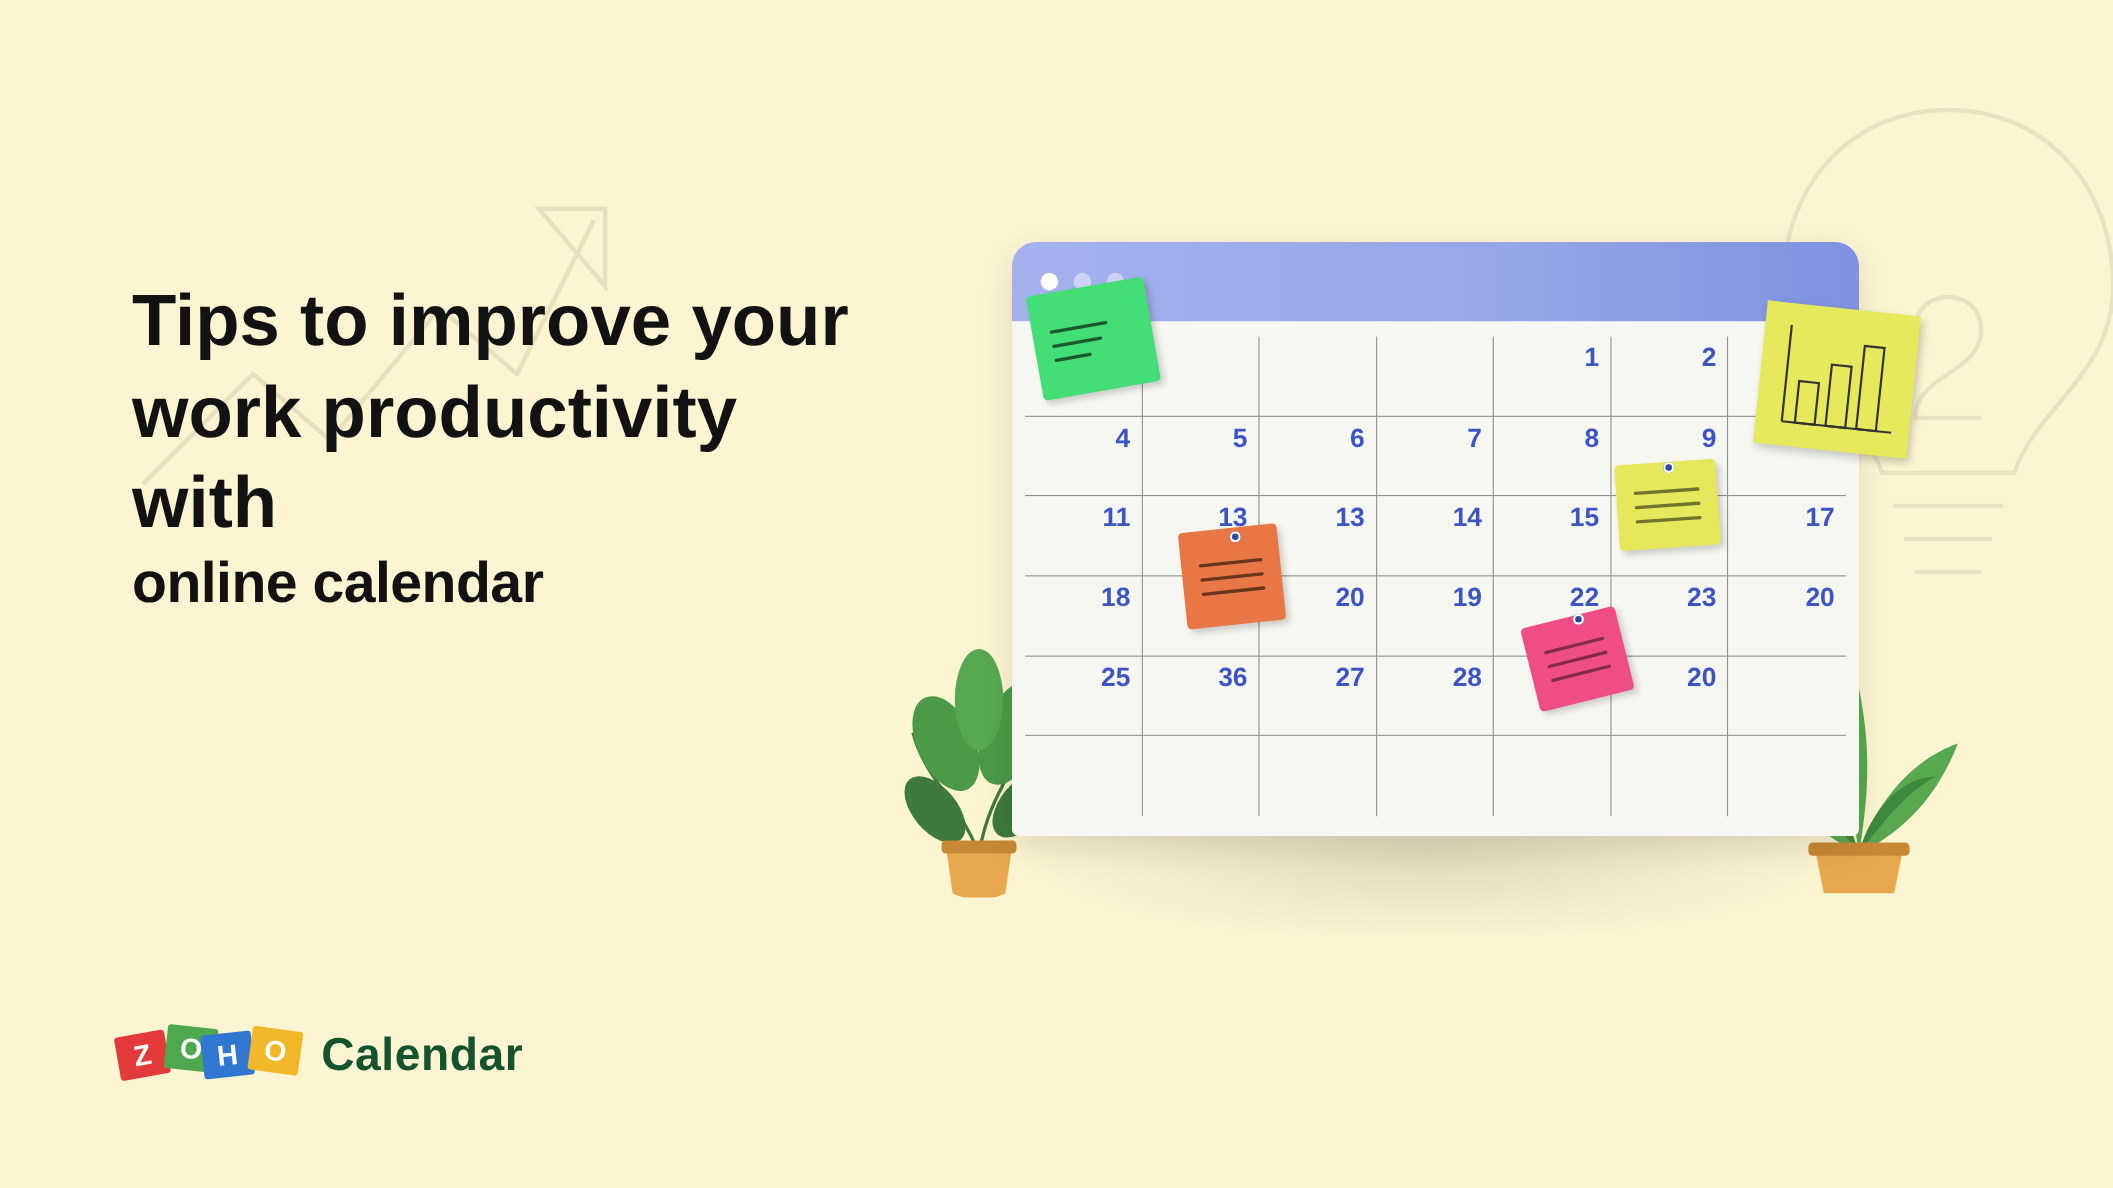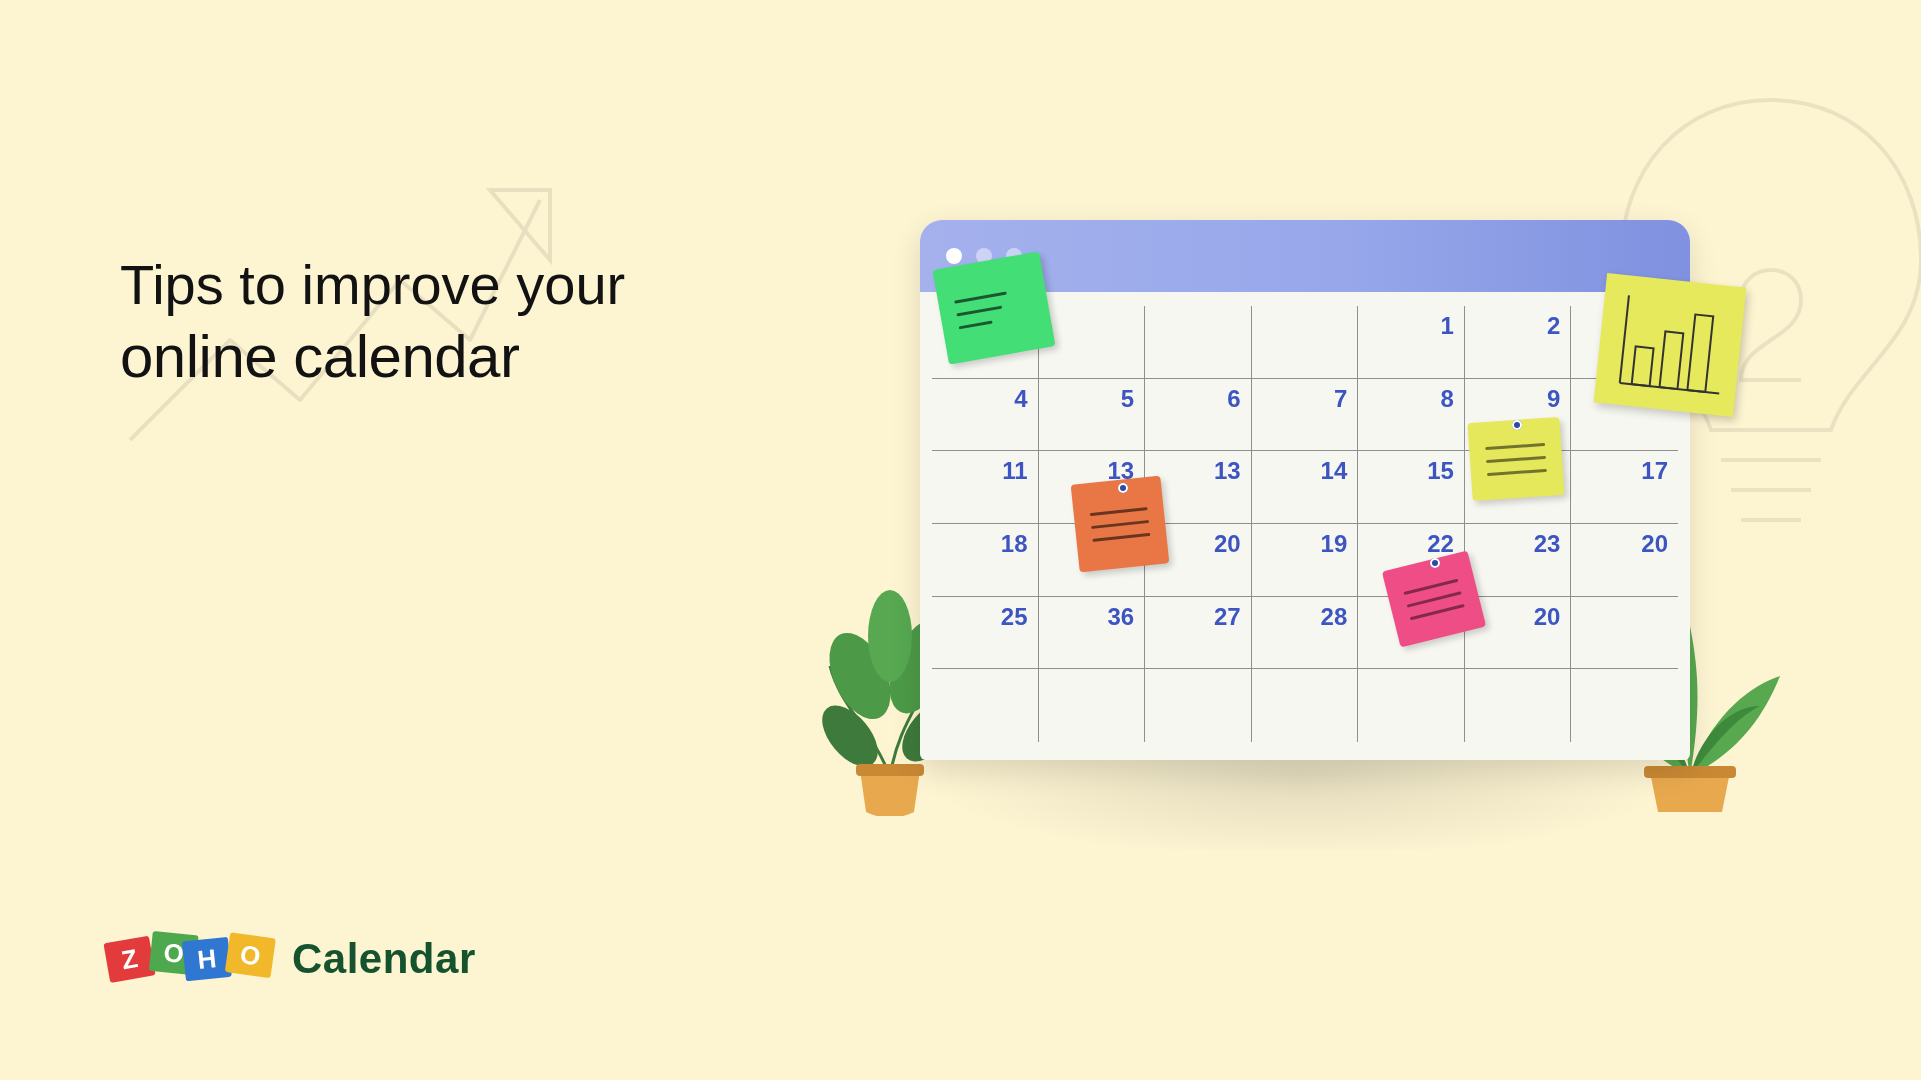--- a/index.html
+++ b/index.html
@@ -4,22 +4,22 @@
   <style>
     *{margin:0;padding:0;box-sizing:border-box}
     body{width:1921px;height:1080px;background:#fdf4d2;font-family:Arial,Helvetica,sans-serif;position:relative;overflow:hidden}
 
     
     .bg-arrow{position:absolute;left:110px;top:140px;width:460px;height:340px;opacity:.08}
     .bg-bulb{position:absolute;right:-60px;top:40px;width:420px;height:520px;opacity:.07}
 
     
     .headline{position:absolute;left:120px;top:250px;max-width:660px;color:#121212}
-    .headline .line{font-size:56px;line-height:1.25;font-weight:400}
-    .headline .bold{font-size:60px;font-weight:400;letter-spacing:-.5px;margin-top:2px}
+    .headline .line{font-size:66px;line-height:1.25;font-weight:700}
+    .headline .bold{font-size:52px;font-weight:700;letter-spacing:-.5px;margin-top:2px}
 
     
     .brand{position:absolute;left:110px;bottom:100px;display:flex;align-items:center;gap:22px}
     .zoho-tiles{display:flex;align-items:flex-end}
     .tile{width:46px;height:40px;display:flex;align-items:center;justify-content:center;font:900 26px/1 Arial;color:#fff;border-radius:3px;margin-left:-8px;transform-origin:center bottom}
     .t1{background:#e33b3b;transform:rotate(-10deg);margin-left:0}
     .t2{background:#4ea84e;transform:rotate(6deg) translateY(-6px)}
     .t3{background:#2f77d0;transform:rotate(-6deg)}
     .t4{background:#f1b92a;transform:rotate(8deg) translateY(-4px)}
     .brand-name{font:900 42px/1 Arial;color:#14532d;letter-spacing:.5px}
@@ -72,20 +72,21 @@
   <path d="M380 50 L440 50 L440 120 Z" fill="none" stroke="#000" stroke-width="4"></path>
 </svg>
 <svg class="bg-bulb" viewBox="0 0 420 520">
   <path d="M210 60 C120 60 60 130 60 220 C60 300 130 330 150 390 L270 390 C290 330 360 300 360 220 C360 130 300 60 210 60 Z" stroke="#000" stroke-width="4" fill="none"></path>
   <path d="M160 420 L260 420 M170 450 L250 450 M180 480 L240 480" stroke="#000" stroke-width="4"></path>
   <path d="M180 260 C180 220 240 220 240 260 C240 300 180 300 180 340 L240 340" stroke="#000" stroke-width="4" fill="none"></path>
 </svg>
 
 <div class="headline">
   <div class="line">Tips to improve your</div>
+  <div class="line">work productivity with</div>
   <div class="bold">online calendar</div>
 </div>
 
 <div class="brand">
   <div class="zoho-tiles">
     <div class="tile t1">Z</div>
     <div class="tile t2">O</div>
     <div class="tile t3">H</div>
     <div class="tile t4">O</div>
   </div>

